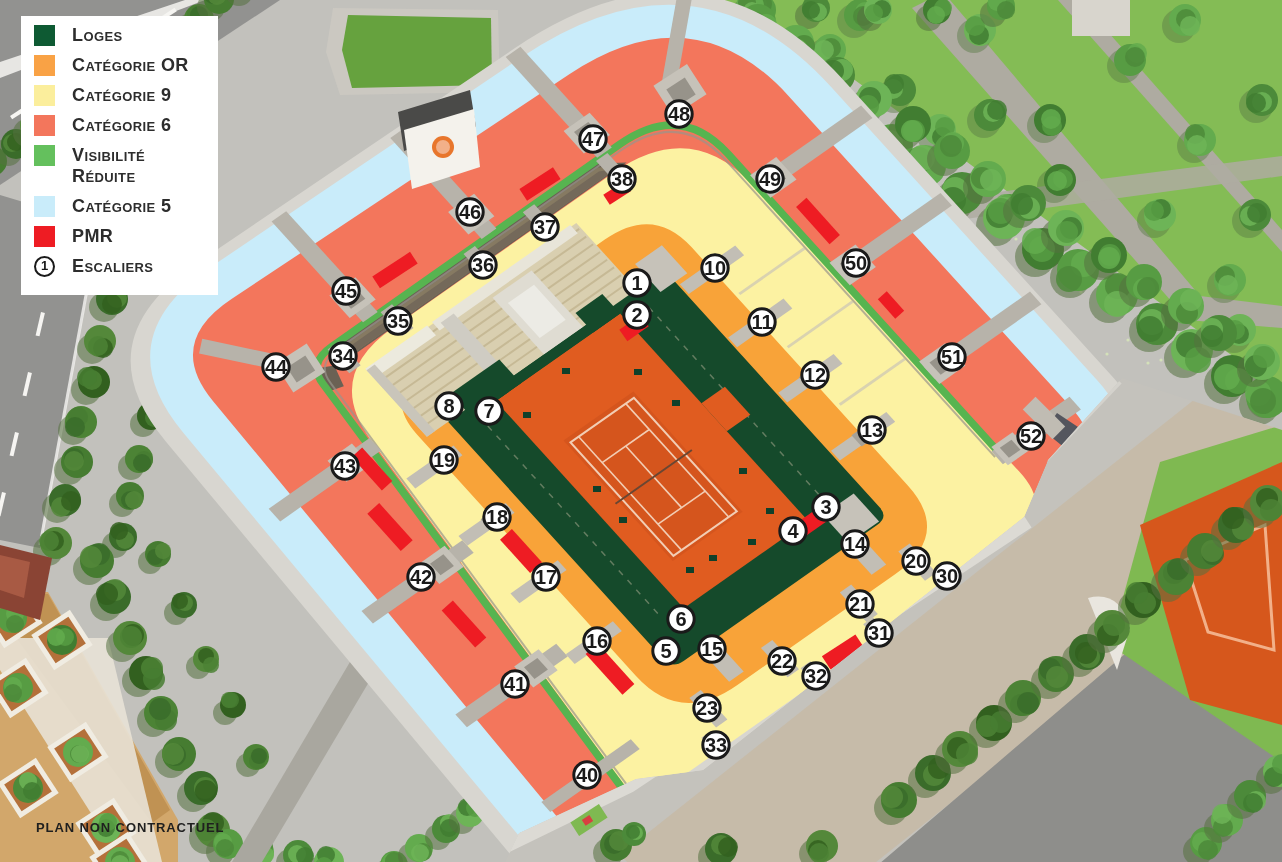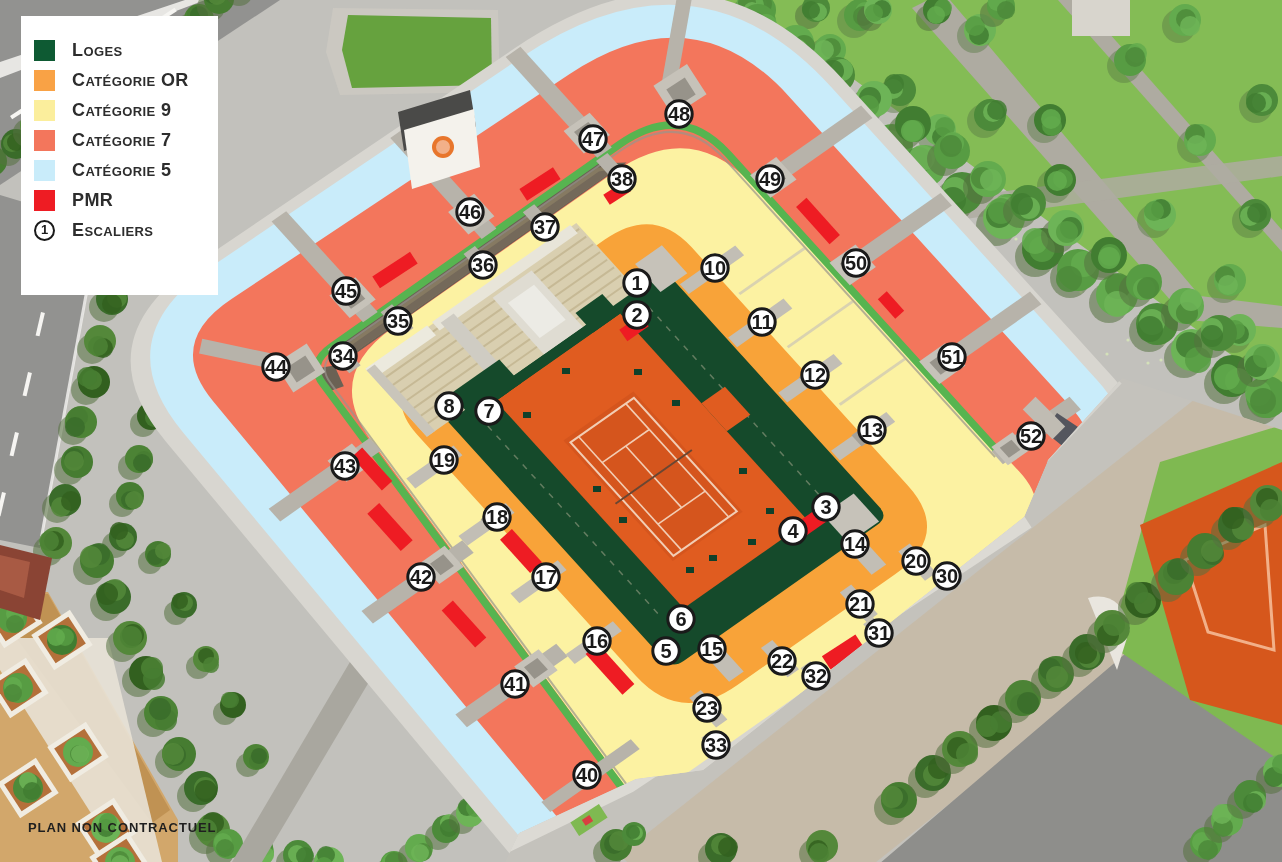--- a/index.html
+++ b/index.html
@@ -1,21 +1,21 @@
 <!DOCTYPE html>
 <html><head><meta charset="utf-8"><style>
 *{margin:0;padding:0;box-sizing:border-box}
 body{width:1282px;height:862px;overflow:hidden;font-family:"Liberation Sans",sans-serif;position:relative;background:#fff}
 #wrap{position:absolute;top:0;left:0;width:1282px;height:862px}
-#legend{position:absolute;left:21px;top:16px;width:197px;height:279px;background:#fff;padding:24px 0 0 13px;z-index:5}
+#legend{position:absolute;left:21px;top:16px;width:197px;height:279px;background:#fff;padding:9px 0 0 13px;z-index:5}
 .lrow{display:flex;align-items:flex-start;margin-bottom:9px;line-height:21px}
 .sq{display:inline-block;width:21px;height:21px;margin-right:17px;flex:0 0 21px}
 .ci{display:inline-block;width:21px;height:21px;margin-right:17px;flex:0 0 21px;border:2.5px solid #1a1a1a;border-radius:50%;font-weight:bold;font-size:13px;text-align:center;line-height:16px;color:#1a1a1a}
 .ltx{font-weight:bold;color:#2d2d2d;font-size:18px;font-variant:small-caps;letter-spacing:0.4px}
-#pnc{position:absolute;left:28px;top:820px;font-weight:bold;color:#1f1f1f;font-size:13px;letter-spacing:0.9px;z-index:5}
+#pnc{position:absolute;left:36px;top:820px;font-weight:bold;color:#1f1f1f;font-size:13px;letter-spacing:0.9px;z-index:5}
 </style></head><body>
 <div id="wrap"><svg width="1282" height="862" viewBox="0 0 1282 862" xmlns="http://www.w3.org/2000/svg">
       <rect width="1282" height="862" fill="#c2c1bc"></rect>
       <polygon points="655,0 1282,0 1282,392 800,40" fill="#84bc55"></polygon>
       <polygon points="928,0 950,0 1200,296 1282,306 1282,328 1188,320 912,8" fill="#aeaba1"></polygon>
       <polygon points="1058,0 1080,0 1282,230 1282,252" fill="#aeaba1"></polygon>
       <polygon points="950,198 1282,156 1282,176 958,220" fill="#aeaba1" opacity="0.85"></polygon>
       <rect x="1072" y="0" width="58" height="36" fill="#d8d5cd"></rect>
       <circle cx="754" cy="16" r="17" fill="#587a44" opacity="0.45"></circle>
       <circle cx="760" cy="10" r="16" fill="#579c43"></circle>
@@ -860,21 +860,25 @@
     <div class="lrow">
       <span class="sq" style="background:#f9a245"></span>
       <span class="ltx">Catégorie OR</span>
     </div>
     <div class="lrow">
       <span class="sq" style="background:#fbee9c"></span>
       <span class="ltx">Catégorie 9</span>
     </div>
     <div class="lrow">
       <span class="sq" style="background:#f3765c"></span>
-      <span class="ltx">Catégorie 7</span>
+      <span class="ltx">Catégorie 6</span>
+    </div>
+    <div class="lrow">
+      <span class="sq" style="background:#64c05d"></span>
+      <span class="ltx">Visibilité<br>Réduite</span>
     </div>
     <div class="lrow">
       <span class="sq" style="background:#c9ecfa"></span>
       <span class="ltx">Catégorie 5</span>
     </div>
     <div class="lrow">
       <span class="sq" style="background:#ee1c23"></span>
       <span class="ltx">PMR</span>
     </div>
     <div class="lrow">

